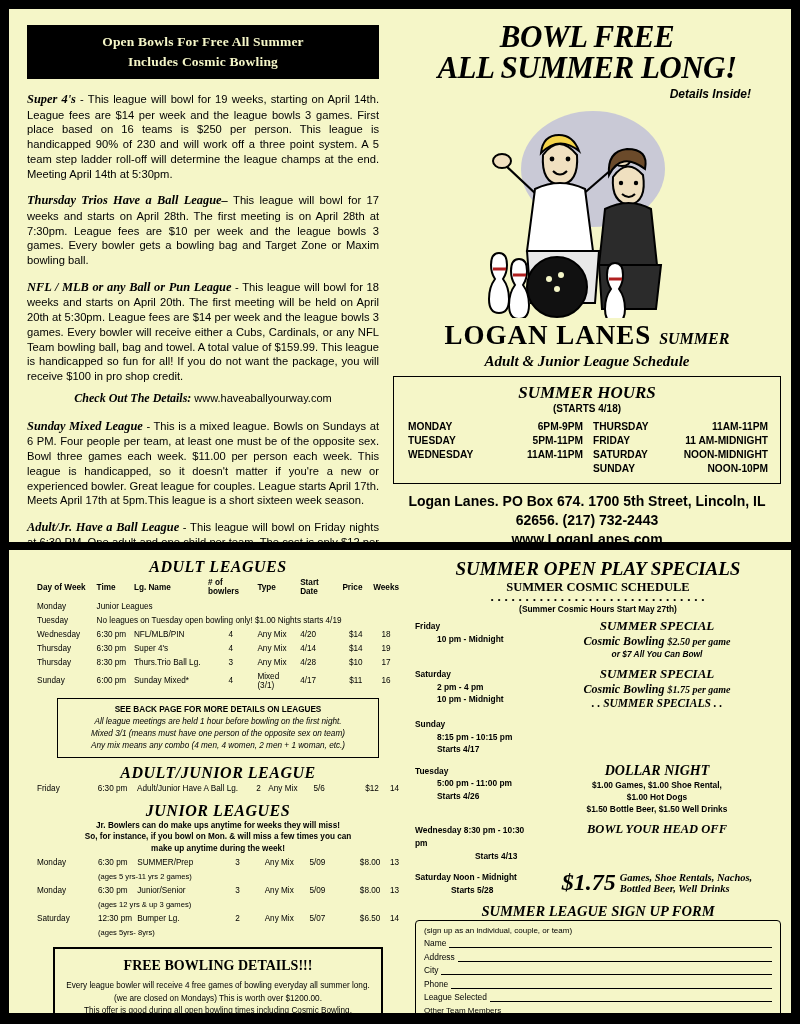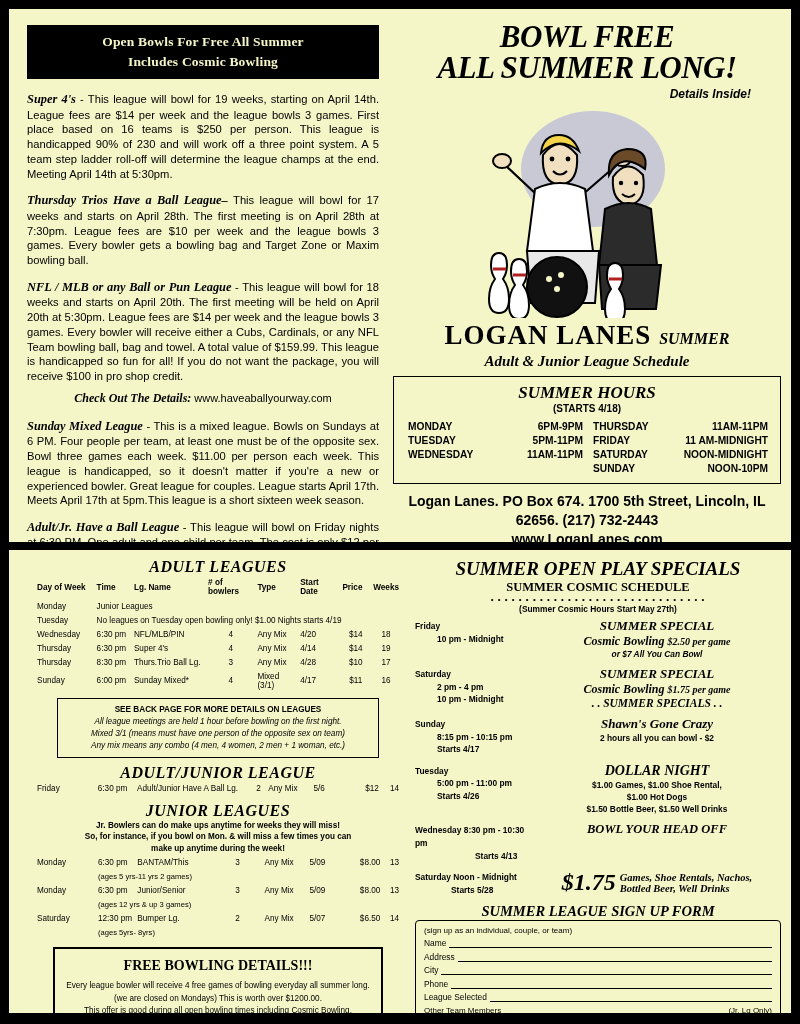--- a/index.html
+++ b/index.html
@@ -180,21 +180,21 @@
   }
   .form {
     border: 1px solid #000; border-radius: 4px;
     padding: 5px 8px 6px;
     font-size: 8.4px;
   }
   .form .hint { text-align: left; font-size: 8px; margin-bottom: 3px; }
   .frow { display: flex; align-items: flex-end; margin-bottom: 3.5px; }
   .frow .lab { white-space: nowrap; margin-right: 3px; }
   .frow .line { flex: 1; border-bottom: 1px solid #000; height: 9px; }
-  .otm { display: flex; justify-content: space-between; font-size: 8px; margin: 2px 0 1px; }
+  .otm { display: flex; justify-content: space-between; font-size: 8px; margin: 2px 0 1px; flex-direction: column; }
   .mrow { display: flex; align-items: flex-end; margin-bottom: 2.5px; font-size: 8px; }
   .mrow .lab { white-space: nowrap; margin-right: 2px; }
   .mrow .line1 { flex: 1.4; border-bottom: 1px solid #000; height: 8px; margin-right: 4px; }
   .mrow .line2 { flex: 1; border-bottom: 1px solid #000; height: 8px; margin-right: 4px; }
   .mrow .line3 { width: 34px; border-bottom: 1px solid #000; height: 8px; }
 </style>
 </head>
 <body>
 
 <div class="page">
@@ -419,21 +419,21 @@
         <div style="text-align:center;font-size:8.2px;font-weight:bold;line-height:1.45">
           <div>Jr. Bowlers can do make ups anytime for weeks they will miss!</div>
           <div>So, for instance, if you bowl on Mon. &amp; will miss a few times you can</div>
           <div>make up anytime during the week!</div>
         </div>
         <table class="lgt">
           <tbody>
               <tr>
             <td style="width:62px">Monday</td>
             <td style="width:40px">6:30 pm</td>
-            <td style="width:78px">BANTAM/This</td>
+            <td style="width:78px">SUMMER/Prep</td>
             <td class="c" style="width:52px">3</td>
             <td style="width:46px">Any Mix</td>
             <td style="width:46px">5/09</td>
             <td class="c" style="width:36px">$8.00</td>
             <td class="c">13</td>
           </tr>
           <tr>
                 <td></td>
                 <td colspan="7" style="font-size:7.6px">(ages 5 yrs-11 yrs 2 games)</td>
               </tr>
@@ -508,24 +508,20 @@
             <div class="spec-l"><span>Cosmic Bowling</span> <span class="price">$1.75 per game</span></div>
             <div class="spec-h" style="font-size:11.5px">. . SUMMER SPECIALS . .</div>
           </div>
         </div>
 
         <div class="spec">
           <div class="spec-time">
             <div>Sunday</div>
             <div style="padding-left:22px">8:15 pm - 10:15 pm</div>
             <div style="padding-left:22px">Starts 4/17</div>
-          </div>
-          <div class="spec-body">
-            <div class="spec-l" style="font-size:13px">Shawn's Gone Crazy</div>
-            <div class="spec-lines">2 hours all you can bowl - $2</div>
           </div>
         </div>
 
         <div class="spec">
           <div class="spec-time">
             <div>Tuesday</div>
             <div style="padding-left:22px">5:00 pm - 11:00 pm</div>
             <div style="padding-left:22px">Starts 4/26</div>
           </div>
           <div class="spec-body">

